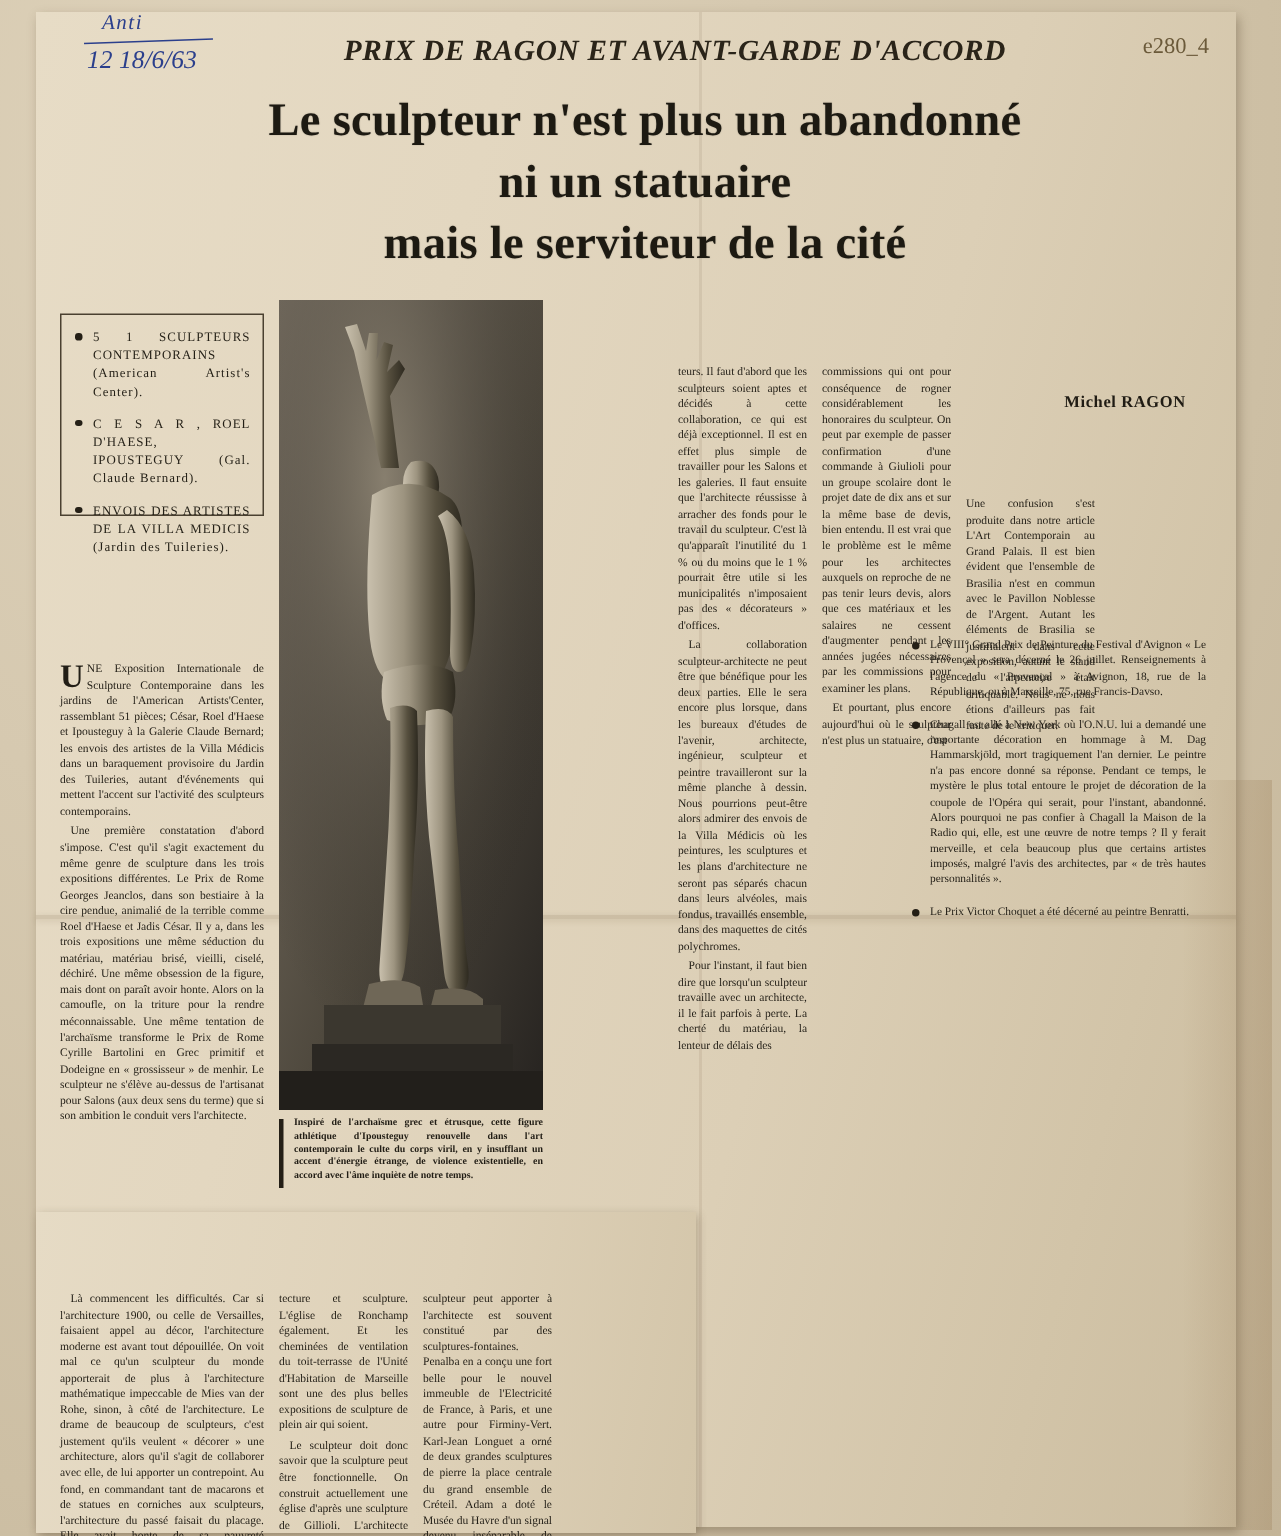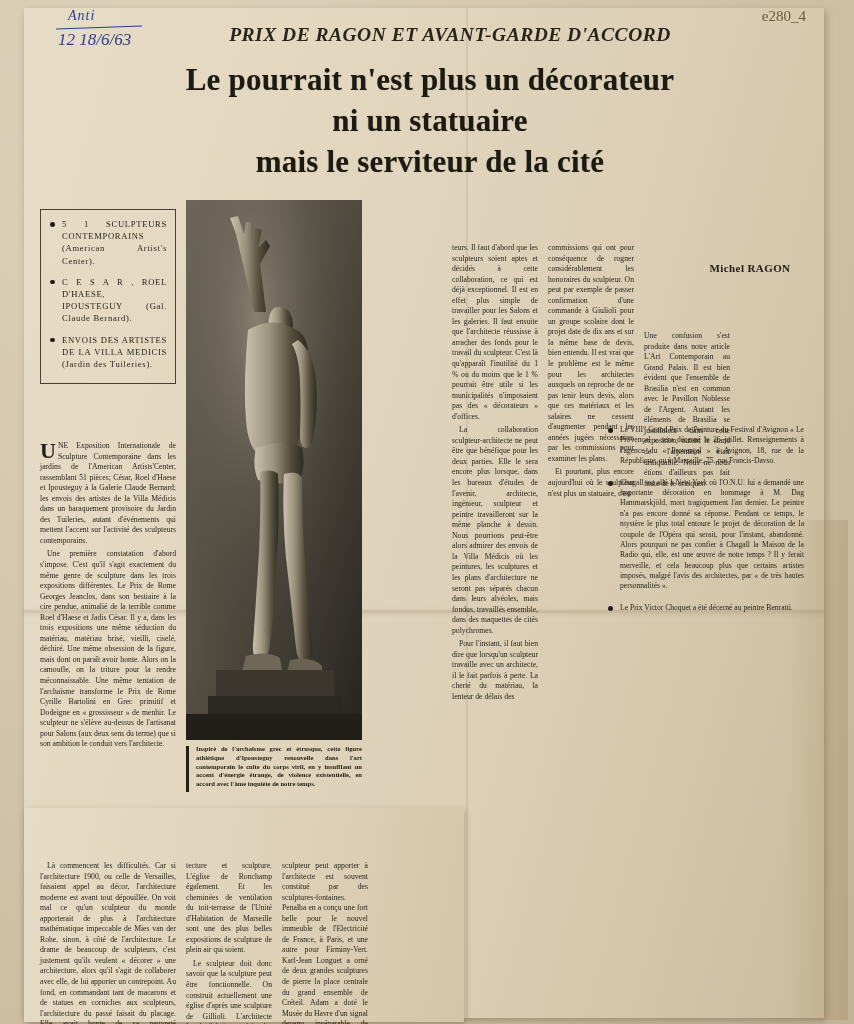--- a/index.html
+++ b/index.html
@@ -48,41 +48,41 @@
     color:#2b3f8c;
     font-style:italic;
   }
   .hand-anti{ left:68px;top:8px;font-size:14px;letter-spacing:1px;}
   .hand-date{ left:58px;top:30px;font-size:17px;}
   .hand-underline{
     position:absolute;left:56px;top:27px;width:86px;height:0;
     border-top:1.5px solid #2b3f8c;transform:rotate(-2deg);
   }
   .hand-ref{
-    position:absolute;right:48px;top:8px;font-size:15px;color:#6b5a3a;
+    position:absolute;right:48px;top:23px;font-size:15px;color:#6b5a3a;
     font-family:"Liberation Serif", serif;
   }
   
   .kicker{
     position:absolute;left:170px;top:24px;width:560px;
     text-align:center;
     font-weight:bold;font-style:italic;
     font-size:19.5px;letter-spacing:.5px;color:#2a2419;
   }
   .headline{
     position:absolute;left:50px;top:60px;width:760px;
     text-align:center;color:#1d1a12;
     font-weight:bold;
     font-size:31px;line-height:1.32;
     letter-spacing:.2px;
     text-shadow:0 0 1px rgba(0,0,0,.25);
   }
   
   .box-list{
-    position:absolute;left:40px;top:209px;width:136px;height:175px;
+    position:absolute;left:40px;top:209px;width:136px;height:135px;
     border:1px solid #4a4030;
     padding:8px 8px 6px 8px;
     box-sizing:border-box;
   }
   .box-list ul{margin:0;padding:0;list-style:none;}
   .box-list li{
     position:relative;
     padding-left:13px;
     font-size:8.6px;line-height:1.42;
     letter-spacing:.7px;
@@ -158,21 +158,21 @@
   <div class="stain"></div>
 
   <div class="hand hand-anti">Anti</div>
   <div class="hand-underline"></div>
   <div class="hand hand-date">12 18/6/63</div>
   <div class="hand-ref">e280_4</div>
 
   <div class="kicker">PRIX DE RAGON ET AVANT-GARDE D'ACCORD</div>
 
   <div class="headline">
-    <div>Le pourrait n'est plus un décorateur</div>
+    <div>Le sculpteur n'est plus un abandonné</div>
     <div>ni un statuaire</div>
     <div>mais le serviteur de la cité</div>
   </div>
 
   <div class="box-list">
     <ul>
       <li>5 1 SCULPTEURS CONTEMPORAINS (American Artist's Center).</li>
       <li>C E S A R , ROEL D'HAESE, IPOUSTEGUY (Gal. Claude Bernard).</li>
       <li>ENVOIS DES ARTISTES DE LA VILLA MEDICIS (Jardin des Tuileries).</li>
     </ul>

